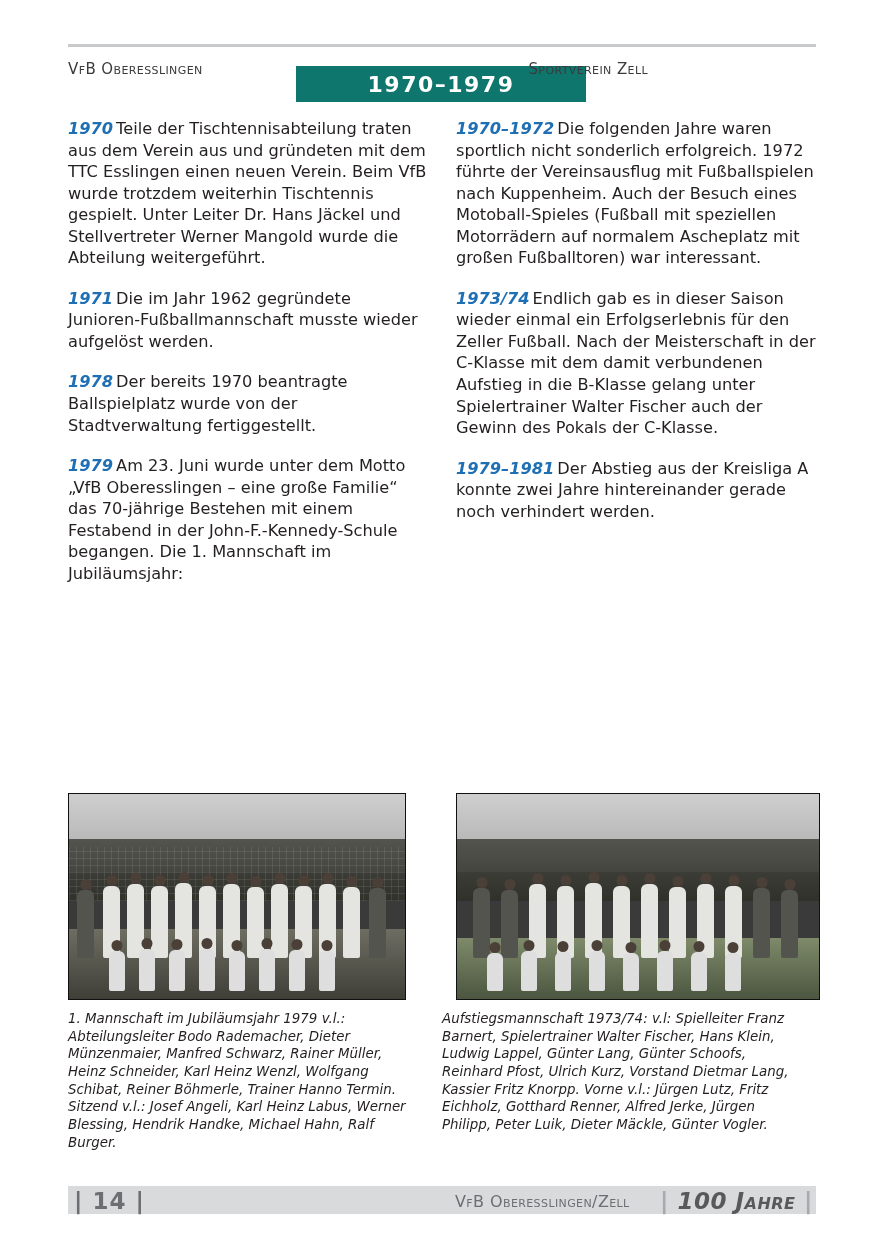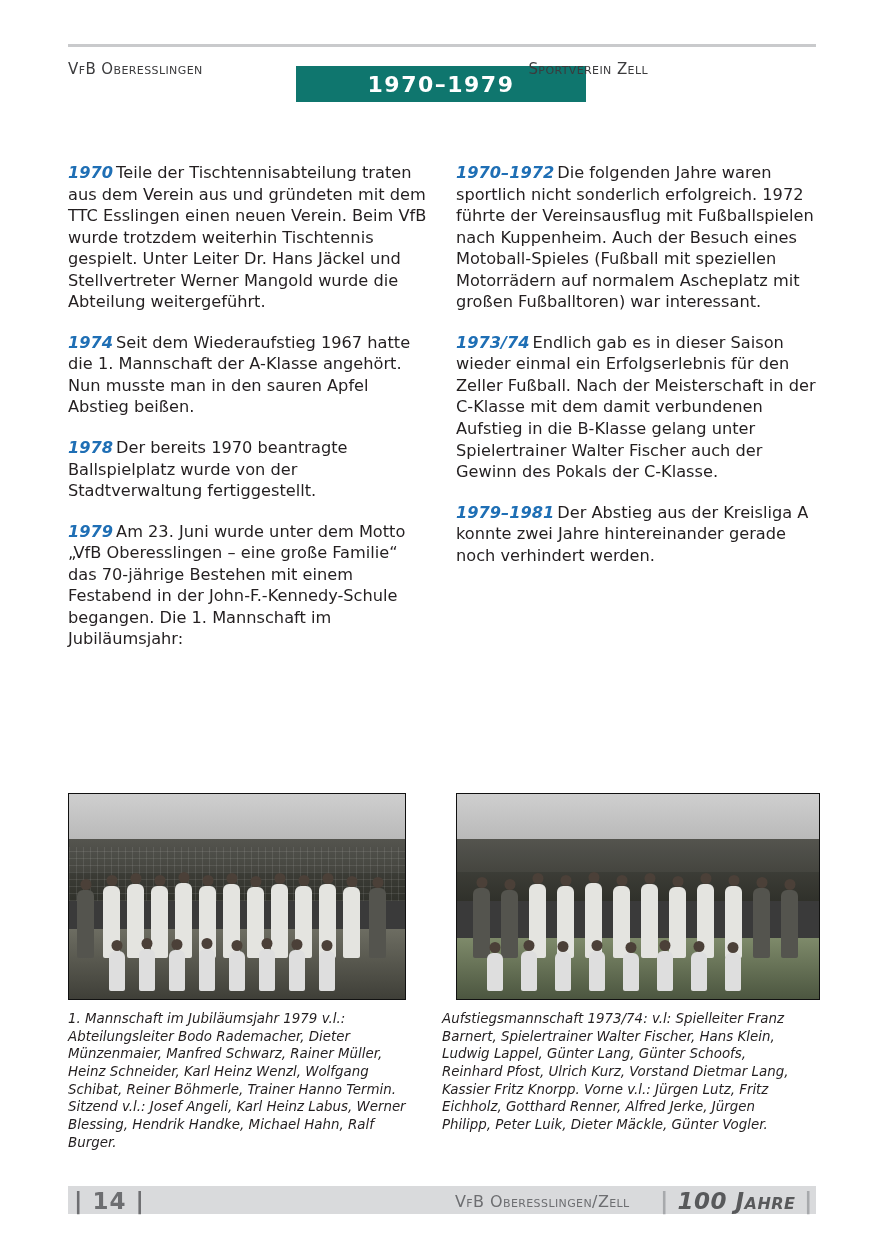--- a/index.html
+++ b/index.html
@@ -60,21 +60,20 @@
     display: flex;
     align-items: center;
     justify-content: center;
   }
 
   
   .col {
     position: absolute;
     top: 118px;
     width: 360px;
-    margin-top: 44px;
   }
   .col-left { left: 68px; }
   .col-right { left: 456px; }
 
   .para {
     font-size: 16.2px;
     line-height: 1.33;
     margin: 0 0 19px 0;
     text-align: left;
     color: #231f20;
@@ -203,21 +202,21 @@
 <div class="page">
 
   <div class="header-rule"></div>
 
   <div class="header-left">VfB Oberesslingen</div>
   <div class="header-badge">1970–1979</div>
   <div class="header-right">Sportverein Zell</div>
 
   <div class="col col-left">
     <p class="para"><span class="yr">1970</span><span>Teile der Tischtennisabteilung traten aus dem Verein aus und gründeten mit dem TTC Esslingen einen neuen Verein. Beim VfB wurde trotzdem weiterhin Tischtennis gespielt. Unter Leiter Dr. Hans Jäckel und Stellvertreter Werner Mangold wurde die Abteilung weitergeführt.</span></p>
-    <p class="para"><span class="yr">1974</span><span>Seit dem Wiederaufstieg 1967 hatte die 1. Mannschaft der A-Klasse angehört. Nun musste man in den sauren Apfel Abstieg beißen.</span></p>
+    <p class="para"><span class="yr">1971</span><span>Die im Jahr 1962 gegründete Junioren-Fußballmannschaft musste wieder aufgelöst werden.</span></p>
     <p class="para"><span class="yr">1978</span><span>Der bereits 1970 beantragte Ballspielplatz wurde von der Stadtverwaltung fertiggestellt.</span></p>
     <p class="para"><span class="yr">1979</span><span>Am 23. Juni wurde unter dem Motto „VfB Oberesslingen – eine große Familie“ das 70-jährige Bestehen mit einem Festabend in der John-F.-Kennedy-Schule begangen. Die 1. Mannschaft im Jubiläumsjahr:</span></p>
   </div>
 
   <div class="col col-right">
     <p class="para"><span class="yr">1970–1972</span><span>Die folgenden Jahre waren sportlich nicht sonderlich erfolgreich. 1972 führte der Vereinsausflug mit Fußballspielen nach Kuppenheim. Auch der Besuch eines Motoball-Spieles (Fußball mit speziellen Motorrädern auf normalem Ascheplatz mit großen Fußballtoren) war interessant.</span></p>
     <p class="para"><span class="yr">1973/74</span><span>Endlich gab es in dieser Saison wieder einmal ein Erfolgserlebnis für den Zeller Fußball. Nach der Meisterschaft in der C-Klasse mit dem damit verbundenen Aufstieg in die B-Klasse gelang unter Spielertrainer Walter Fischer auch der Gewinn des Pokals der C-Klasse.</span></p>
     <p class="para"><span class="yr">1979–1981</span><span>Der Abstieg aus der Kreisliga A konnte zwei Jahre hintereinander gerade noch verhindert werden.</span></p>
   </div>
 

